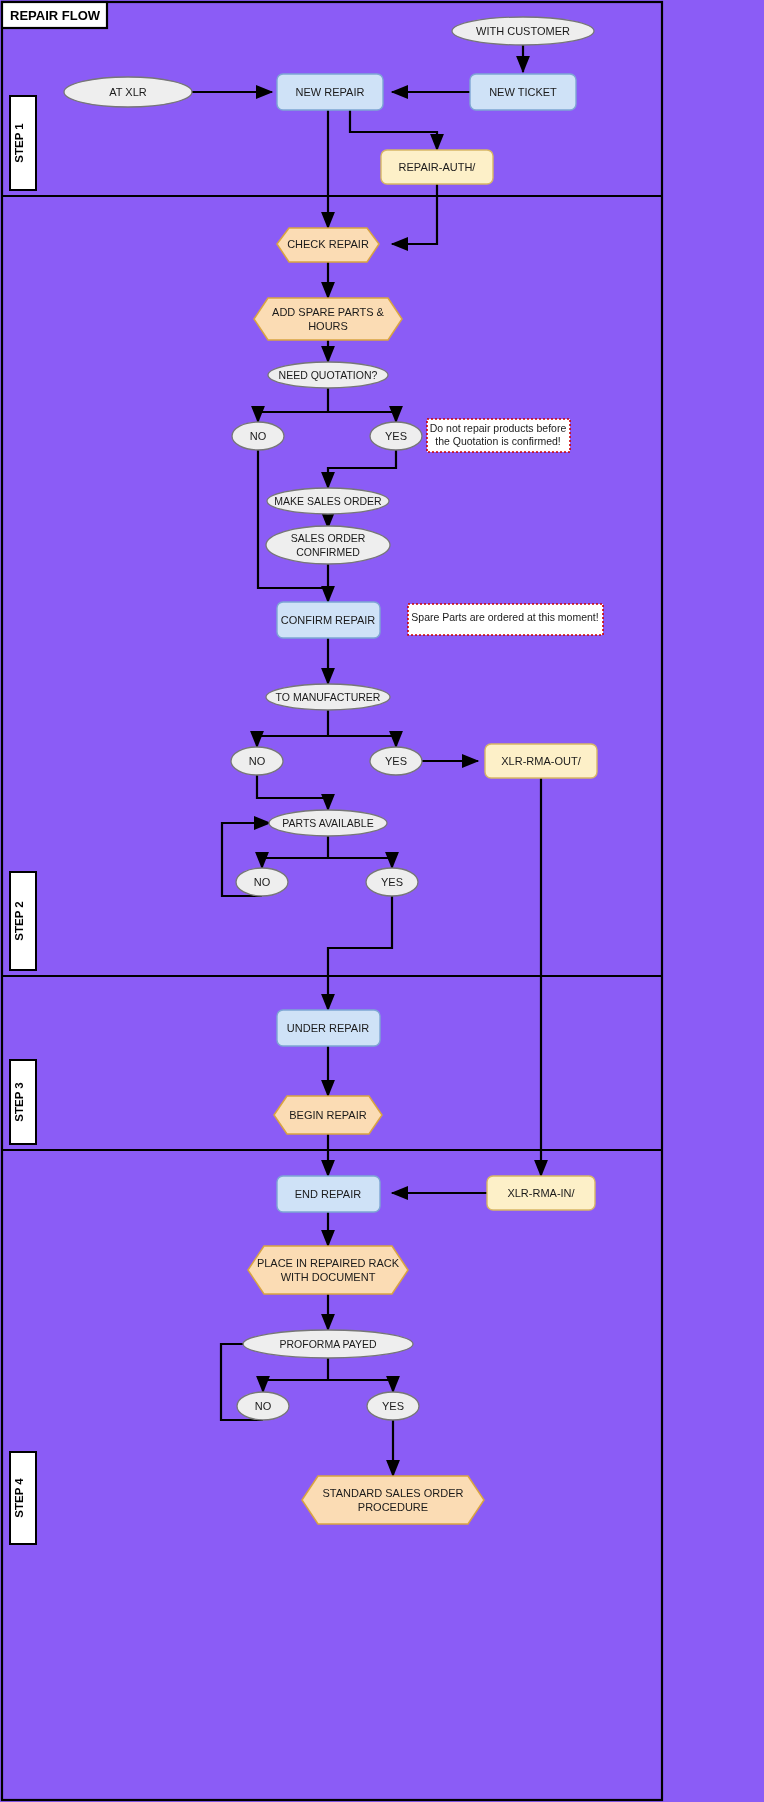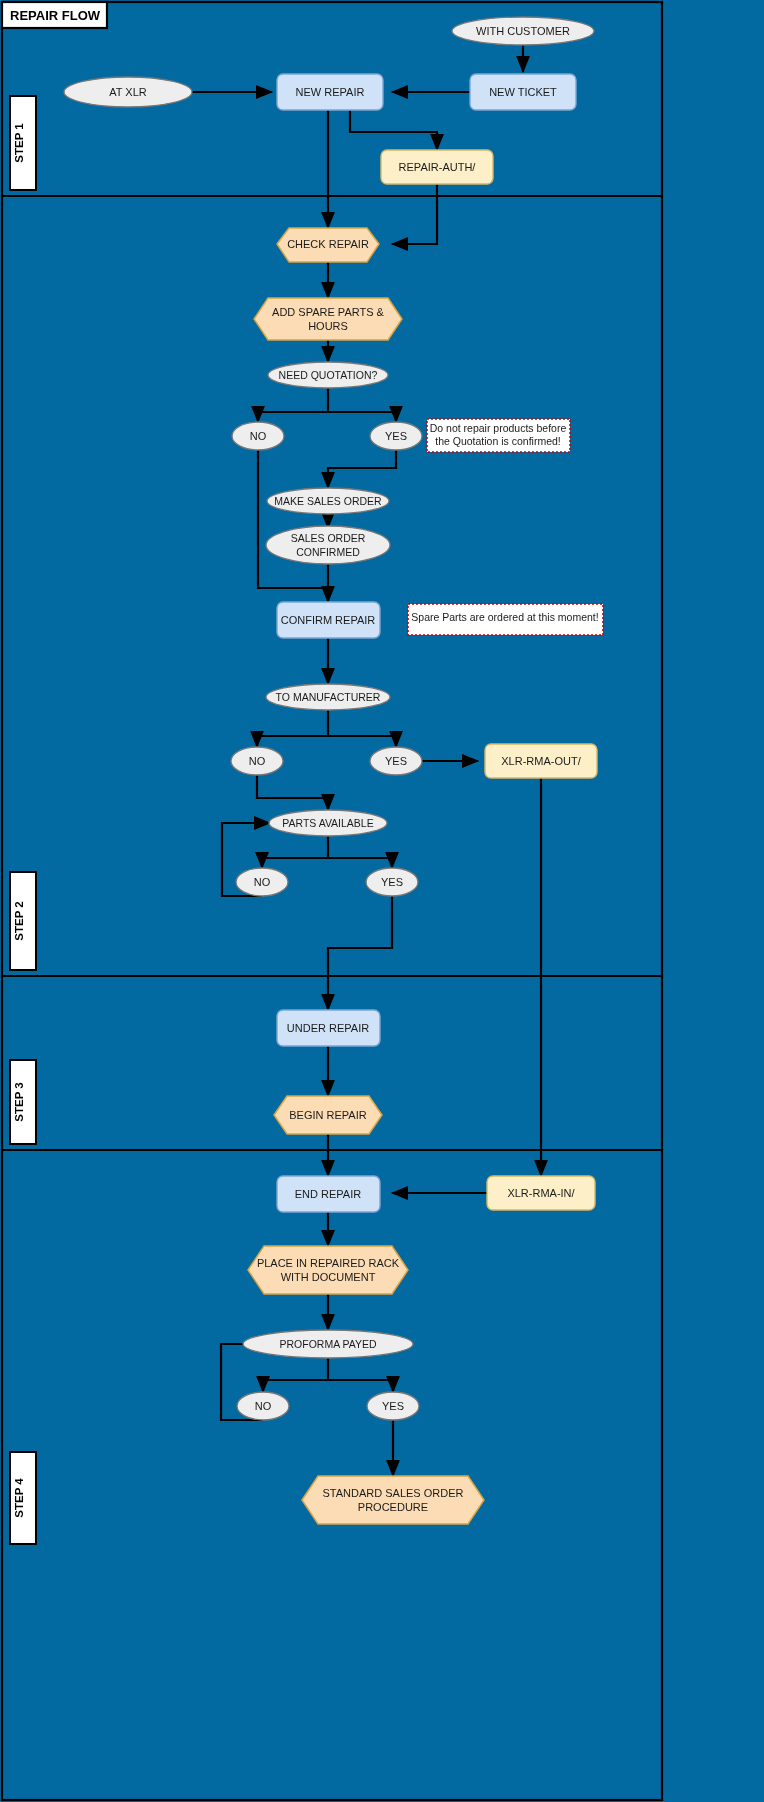--- a/index.html
+++ b/index.html
@@ -1,17 +1,17 @@
 <!DOCTYPE html>
 <html><head>
 <meta charset="utf-8">
 <style>
   html,body{margin:0;padding:0;background:#ffffff;}
   body{font-family:"Liberation Sans","DejaVu Sans",sans-serif;}
-  #canvas{position:relative;width:764px;height:1802px;background:#0369a1;overflow:hidden;}
+  #canvas{position:relative;width:764px;height:1802px;background:#8b5cf6;overflow:hidden;}
   svg{display:block;}
   .node-label{font-family:"Liberation Sans","DejaVu Sans",sans-serif;font-size:11px;fill:#1a1a1a;text-anchor:middle;dominant-baseline:middle;}
   .node-label-sm{font-size:10.5px;}
   .title-label{font-family:"Liberation Sans","DejaVu Sans",sans-serif;font-size:13px;font-weight:bold;fill:#000;}
   .step-label{font-family:"Liberation Sans","DejaVu Sans",sans-serif;font-size:11.5px;font-weight:bold;fill:#000;text-anchor:middle;}
   .note-label{font-family:"Liberation Sans","DejaVu Sans",sans-serif;font-size:10.5px;fill:#1a1a1a;text-anchor:middle;}
   .flowline{stroke:#000;stroke-width:2.2;fill:none;}
   .frame{stroke:#000;stroke-width:2.2;fill:none;}
 </style>
 </head>

